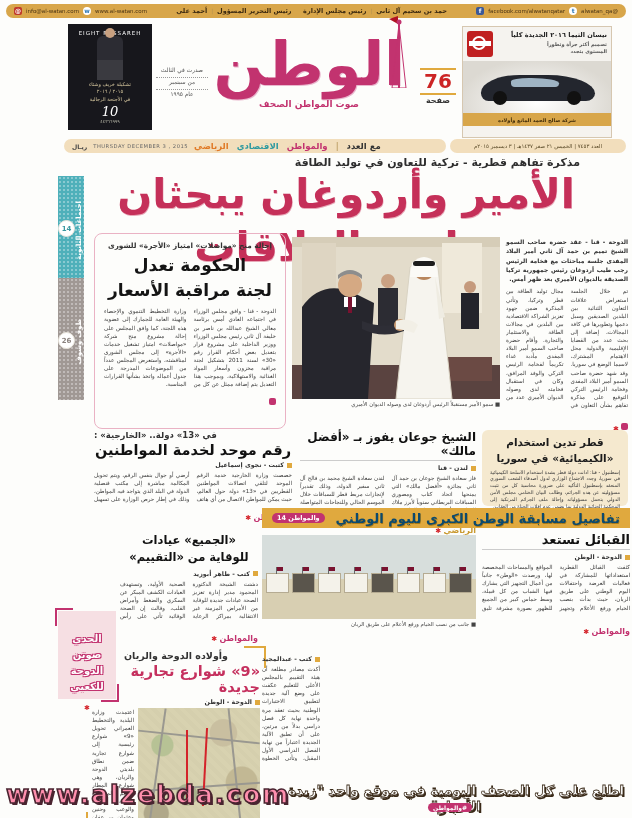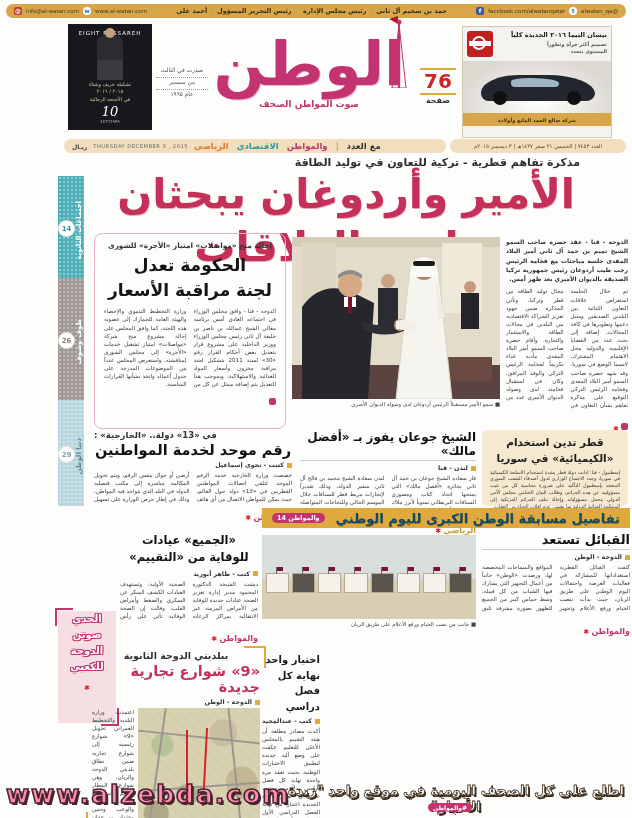--- a/index.html
+++ b/index.html
@@ -114,23 +114,23 @@
   .tribes .h{font-size:13px;font-weight:900;color:#111;text-align:right;}
   .tents{left:262px;top:535px;width:214px;height:84px;background:linear-gradient(#d7dedc 52%,#d8cfb2 52%);
          position:relative;overflow:hidden;}
   .trow{position:absolute;left:0;right:0;top:38px;display:flex;gap:3px;padding:0 4px;}
   .tent{width:22px;height:18px;background:#f4f2ea;border:1px solid #b5ab92;position:relative;}
   .tent.dark{background:#5a554c;}
   .tent:before{content:"";position:absolute;top:-7px;left:9px;width:1px;height:7px;background:#666;}
   .tent:after{content:"";position:absolute;top:-7px;left:10px;width:6px;height:4px;background:#7a1230;}
   .health{left:120px;top:532px;width:138px;direction:rtl;}
   .health .h{font-size:11.5px;font-weight:900;color:#111;text-align:center;line-height:1.5;}
-  .promo{left:58px;top:527px;width:58px;height:112px;background:#f6dfe3;
+  .promo{left:58px;top:527px;width:58px;height:88px;background:#f6dfe3;
          background-image:radial-gradient(#e7b9c6 .7px,transparent .7px);background-size:4px 4px;
-         box-sizing:border-box;padding:0 4px;text-align:center;position:relative;}
+         box-sizing:border-box;padding:20px 4px;text-align:center;position:relative;}
   .promo .ln{font-size:10px;font-weight:900;color:#fff;text-shadow:0 0 1px #c2336f,1px 1px 0 #c2336f,-1px -1px 0 #c2336f,1px -1px 0 #c2336f,-1px 1px 0 #c2336f;line-height:1.6;}
   .promo:before{content:"";position:absolute;left:-3px;top:-3px;width:16px;height:16px;border-left:2px solid #c2336f;border-top:2px solid #c2336f;}
   .promo:after{content:"";position:absolute;right:-3px;bottom:-3px;width:16px;height:16px;border-right:2px solid #c2336f;border-bottom:2px solid #c2336f;}
   
   .streets{left:92px;top:650px;width:168px;direction:rtl;position:absolute;}
   .streets .kick{font-size:9.5px;font-weight:bold;color:#333;text-align:center;}
   .streets .h{font-size:14.5px;font-weight:900;color:#c5305e;text-align:right;margin:2px 0;}
   .streets:before{content:"";position:absolute;right:-6px;top:-4px;width:20px;height:20px;border-right:2px solid #e0a93e;border-top:2px solid #e0a93e;}
   .streets:after{content:"";position:absolute;left:-6px;bottom:-2px;width:20px;height:20px;border-left:2px solid #e0a93e;border-bottom:2px solid #e0a93e;}
   .streets .flexrow{display:flex;gap:4px;}
@@ -250,24 +250,20 @@
 
   <div class="abs srail">
     <div class="sseg" style="height:102px;background-color:#4fb0ba">
       <div class="circ" style="color:#3b97a0">14</div>
       <div class="vlabel">اجتماعات الثانوية</div>
     </div>
     <div class="sseg" style="height:122px;background-color:#a09894">
       <div class="circ" style="color:#8a827e">26</div>
       <div class="vlabel">طوف وشوف</div>
     </div>
-    <div class="sseg" style="height:106px;background-color:#b8d6de">
-      <div class="circ" style="color:#7aa6b2">29</div>
-      <div class="vlabel" style="color:#5f8b98">دنيا الوطن</div>
-    </div>
   </div>
 
   <div class="abs govbox">
     <div class="kick">إحالة منح «مواصلات» امتياز «الأجرة» للشورى</div>
     <div class="h"><span>الحكومة تعدل</span><br>
       <span>لجنة مراقبة الأسعار</span></div>
     <div class="body-txt jus c2">الدوحة - قنا - وافق مجلس الوزراء في اجتماعه العادي أمس برئاسة معالي الشيخ عبدالله بن ناصر بن خليفة آل ثاني رئيس مجلس الوزراء ووزير الداخلية على مشروع قرار بتعديل بعض أحكام القرار رقم «30» لسنة 2011 بتشكيل لجنة مراقبة مخزون وأسعار المواد الغذائية والاستهلاكية، وبموجب هذا التعديل يتم إضافة ممثل عن كل من وزارة التخطيط التنموي والإحصاء والهيئة العامة للجمارك إلى عضوية هذه اللجنة، كما وافق المجلس على إحالة مشروع منح شركة «مواصلات» امتياز تشغيل خدمات «الأجرة» إلى مجلس الشورى لمناقشته، واستعرض المجلس عدداً من الموضوعات المدرجة على جدول أعماله واتخذ بشأنها القرارات المناسبة.</div>
     <div style="margin-top:3px"><span class="endmark"></span></div>
   </div>
 
@@ -370,40 +366,37 @@
 
   <div class="abs promo rtl">
     <div class="ln">الحدي</div>
     <div class="ln">صوتن</div>
     <div class="ln">الدوحة</div>
     <div class="ln">للكعبي</div>
     <span class="star">✱</span>
   </div>
 
   <div class="streets">
-    <div class="kick">ببلديتي الدوحة الثانوية</div>
+    <div class="kick">وأولاده الدوحة والريان</div>
     <div class="h">«9» شوارع تجارية جديدة</div>
     <div class="byline"><span class="goldsq"></span><span>الدوحة - الوطن</span></div>
     <div class="flexrow">
       <div class="map">
         <div class="road" style="left:0;top:28px;width:122px;height:2px;transform:rotate(6deg)"></div>
         <div class="road" style="left:0;top:78px;width:122px;height:2px;transform:rotate(-4deg)"></div>
         <div class="road" style="left:18px;top:0;width:2px;height:124px;transform:rotate(8deg)"></div>
         <div class="road" style="left:96px;top:0;width:2px;height:124px;transform:rotate(-6deg)"></div>
         <div class="red" style="left:48px;top:22px;height:74px;"></div>
         <div class="red" style="left:66px;top:20px;height:78px;transform:rotate(3deg)"></div>
       </div>
       <div class="body-txt jus" style="height:124px;overflow:hidden">اعتمدت وزارة البلدية والتخطيط العمراني تحويل «9» شوارع رئيسية إلى شوارع تجارية ضمن نطاق بلديتي الدوحة والريان، وهي شوارع المطار القديم والمنصورة ومدينة خليفة والوعب وحنين وعثمان بن عفان وروضة الخيل والنصر ونعيجة، وكانت «البلدية» قد اقترحت تخصيص إدارة للتخطيط العمراني لدراسة مخططات الشوارع التجارية الجديدة تمهيداً لاعتمادها ضمن مشروع تطوير المناطق.</div>
     </div>
   </div>
 
   <div class="abs exam">
-    <div class="h"><span>اختيار واحد</span><br>
-      <span>نهاية كل</span><br>
-      <span>فصل دراسي</span></div>
     <div class="byline"><span class="goldsq"></span><span>كتب - عبدالمجيد</span></div>
     <div class="body-txt jus" style="height:96px;overflow:hidden">أكدت مصادر مطلعة أن هيئة التقييم بالمجلس الأعلى للتعليم عكفت على وضع آلية جديدة لتطبيق الاختبارات الوطنية بحيث تعقد مرة واحدة نهاية كل فصل دراسي بدلاً من مرتين، على أن تطبق الآلية الجديدة اعتباراً من نهاية الفصل الدراسي الأول المقبل، وتأتي الخطوة بعد دراسة الملاحظات الواردة من الميدان التربوي ومن أولياء الأمور بشأن كثافة الاختبارات.</div>
   </div>
 
   <div class="abs wm-url">www.alzebda.com</div>
   <div class="abs wm-slogan">اطلع على كل الصحف اليومية في موقع واحد "زبدة الأخبار"</div>
   <div class="abs wm-badge">والمواطن#</div>
 
 </div>
 

